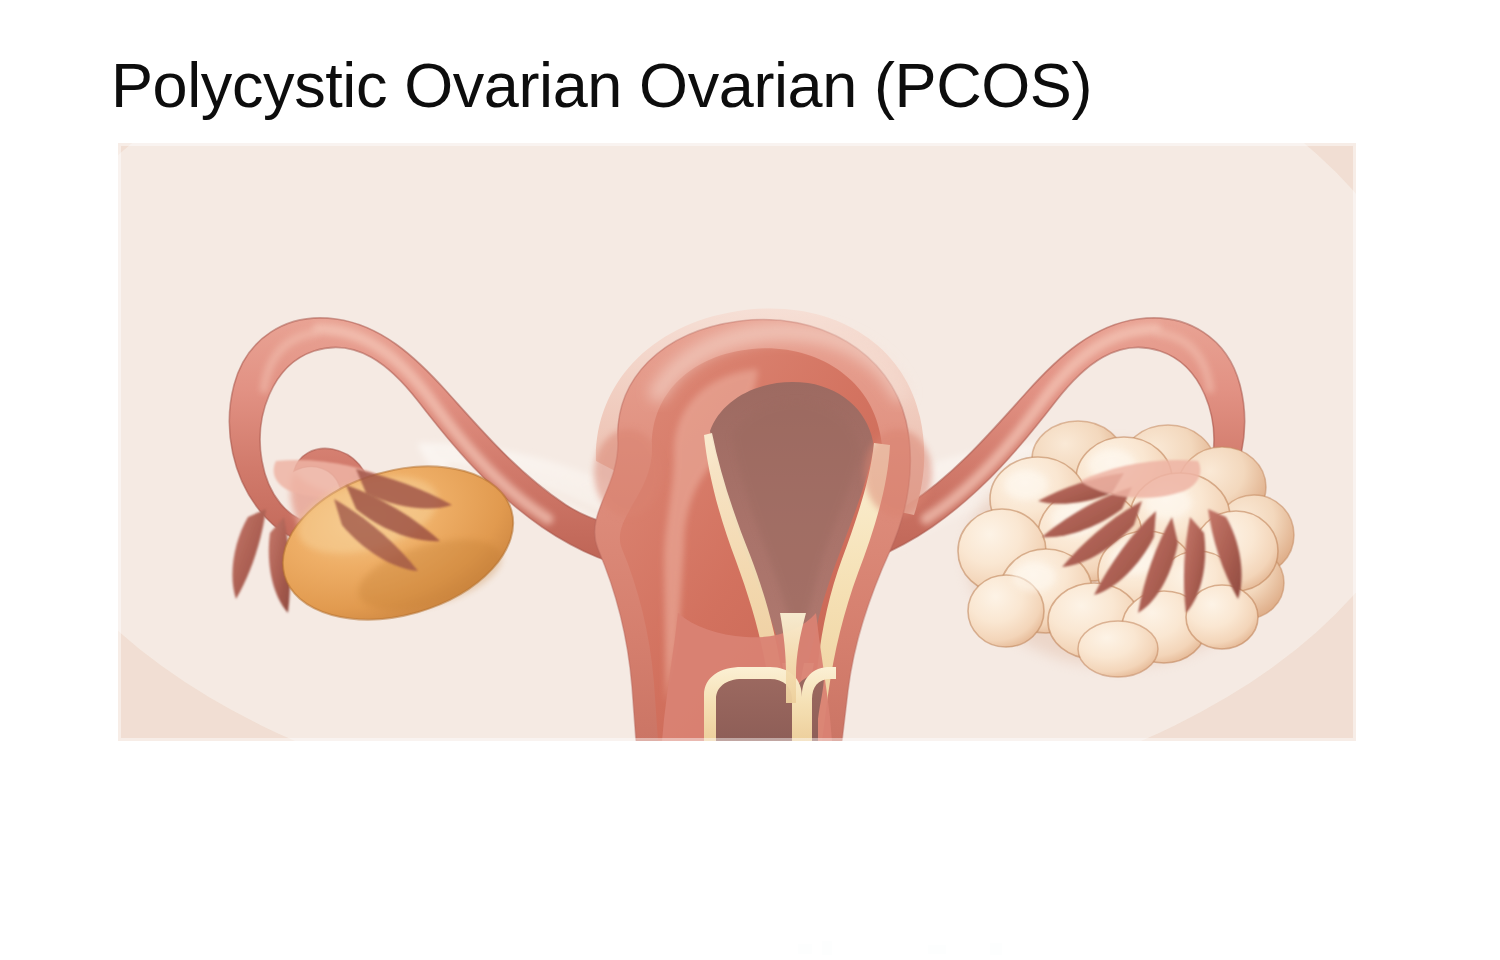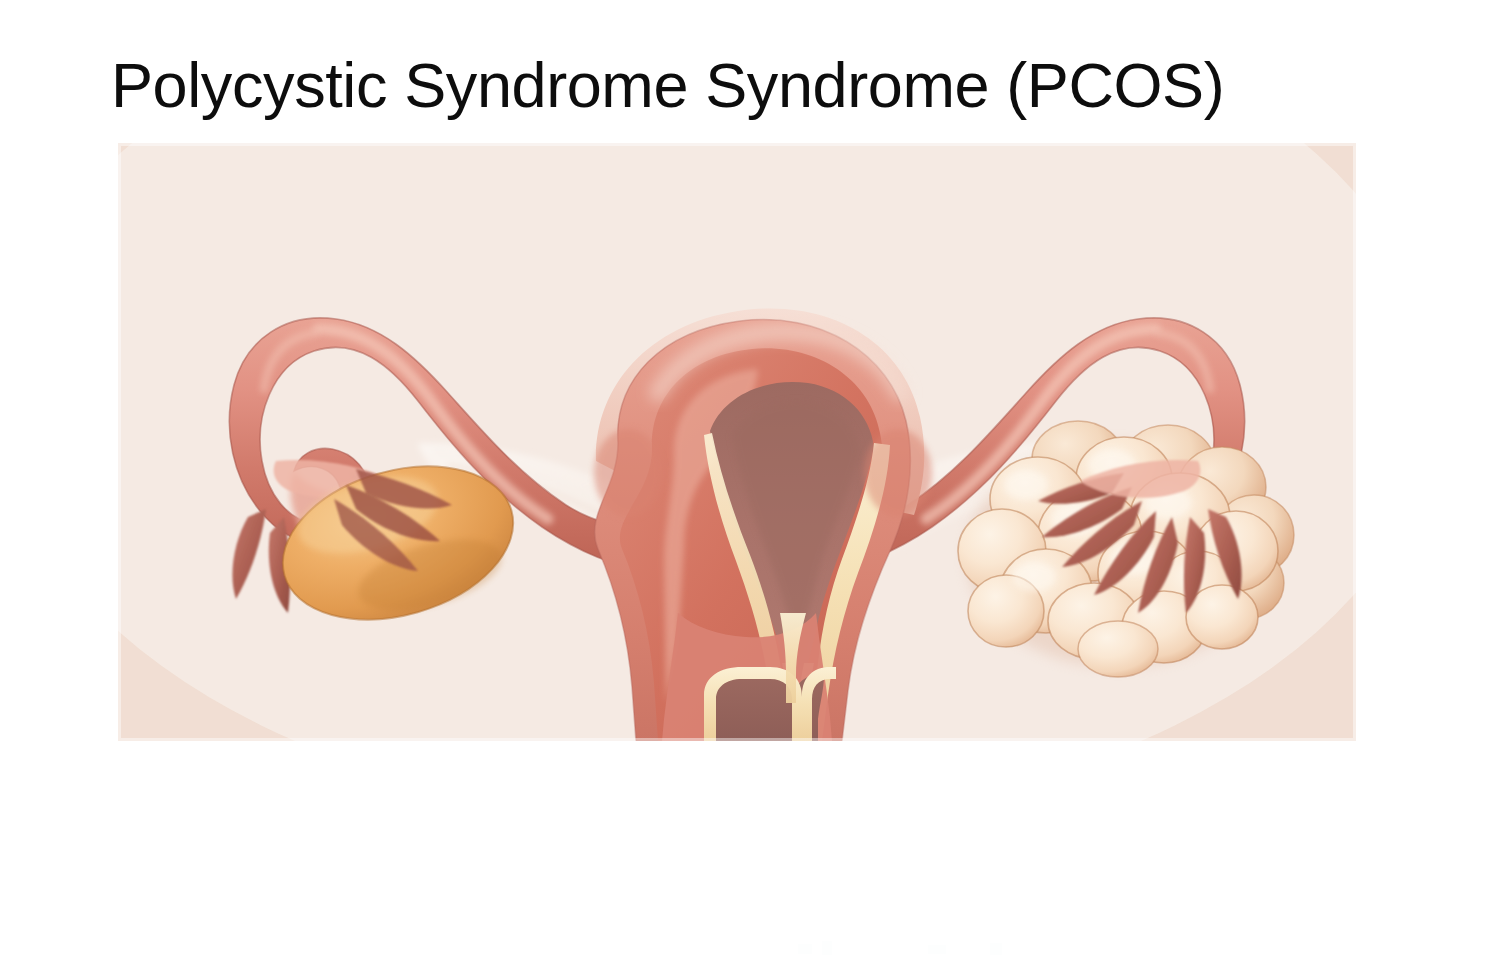--- a/index.html
+++ b/index.html
@@ -56,21 +56,21 @@
   
   .faint-artifact {
     position: absolute;
     background: #fcfdfe;
     opacity: 0.55;
   }
 </style>
 </head>
 <body>
 
-<div id="slide-title">Polycystic Syndrome Syndrome (PCOS)</div>
+<div id="slide-title">Polycystic Ovarian Ovarian (PCOS)</div>
 
 <div id="illustration-frame">
 
   <svg id="illustration-svg" viewBox="0 0 1238 598" preserveAspectRatio="none" xmlns="http://www.w3.org/2000/svg">
     <defs>
 
       <linearGradient id="gTube" x1="0" y1="0" x2="0" y2="1">
         <stop offset="0%" stop-color="#e9a394"></stop>
         <stop offset="28%" stop-color="#e29284"></stop>
         <stop offset="60%" stop-color="#d17a6b"></stop>

